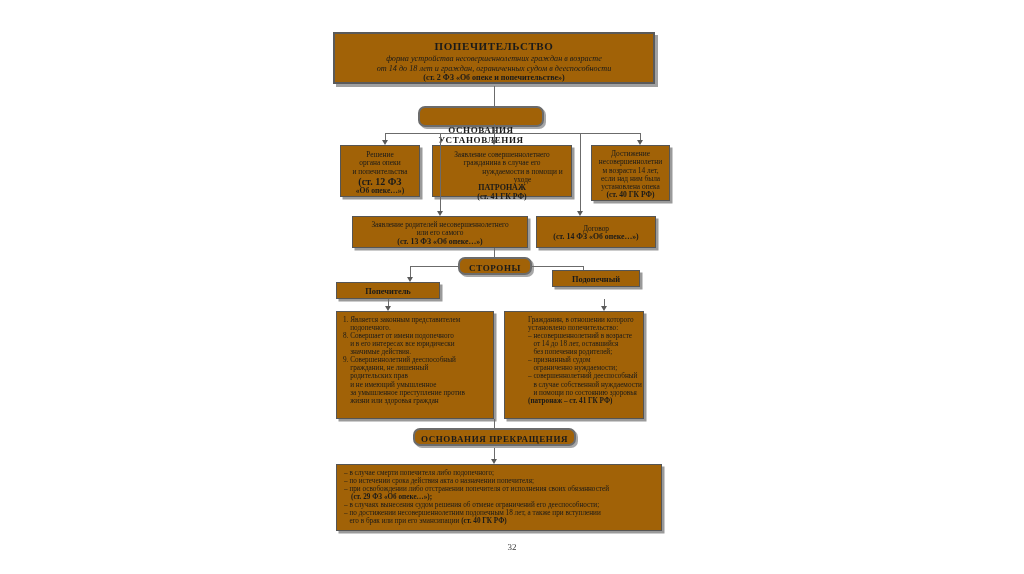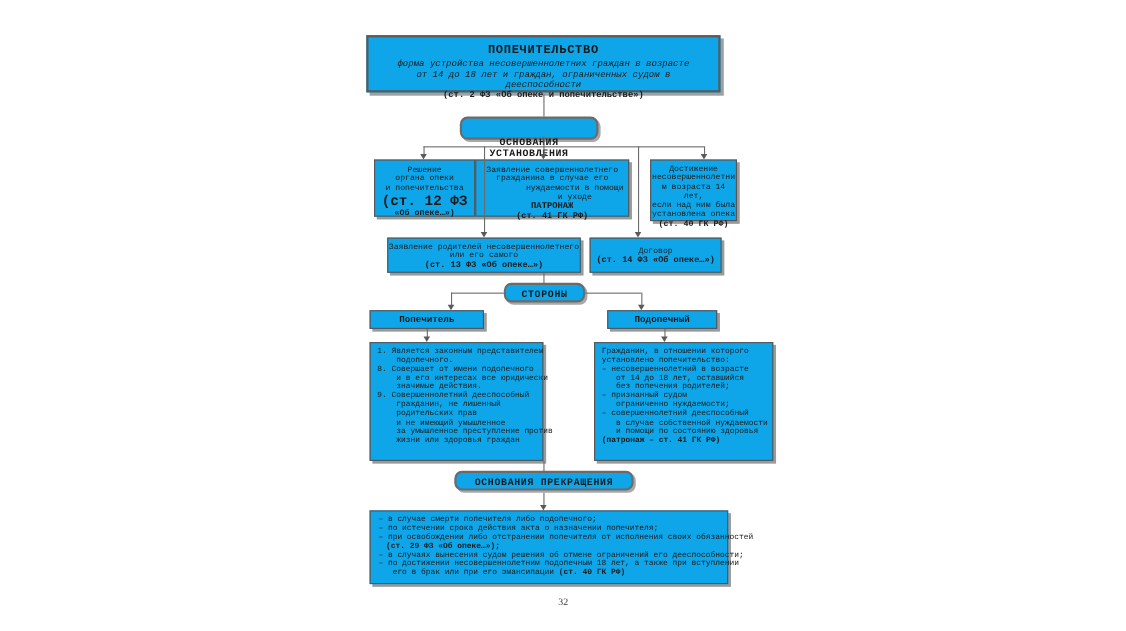--- a/index.html
+++ b/index.html
@@ -19,25 +19,24 @@
     position: absolute;
     left: 0; top: 0;
     width: 1024px;
     height: 574px;
   }
   
   .box {
     position: absolute;
     box-sizing: border-box;
     border: 1px solid #555;
-    background: #0ea5e9;
+    background: #a16207;
     text-align: center;
     line-height: 1.12;
     color: #1a1a1a;
-    font-family: Liberation Mono, monospace;
   }
   .box-shadowed {
     box-shadow: 2.5px 2.5px 0 0 #9a9a9a;
   }
   .rounded {
     border-radius: 7px;
     border: 2px solid #6b6b6b;
     box-shadow: 2px 2px 0 0 #a8a8a8;
   }
   .title-box {
@@ -104,25 +103,25 @@
 
   <div class="ln vl" style="left:385px; top:133px; height:8px;"></div>
   <div class="arrow" style="left:381.5px; top:140px;"></div>
 
   <div class="ln vl" style="left:494px; top:133px; height:8px;"></div>
   <div class="arrow" style="left:490.5px; top:140px;"></div>
 
   <div class="ln vl" style="left:640px; top:133px; height:8px;"></div>
   <div class="arrow" style="left:636.5px; top:140px;"></div>
 
-  <div class="box box-shadowed" style="left:340px; top:145px; width:92px; height:52px; padding-top:5px;">
+  <div class="box box-shadowed" style="left:340px; top:145px; width:80px; height:52px; padding-top:5px;">
     <div style="font-size:7.4px;">Решение</div>
     <div style="font-size:7.4px;">органа опеки</div>
     <div style="font-size:7.4px;">и попечительства</div>
-    <div class="b" style="font-size:13px;text-align:center;">(ст. 12 ФЗ</div>
+    <div class="b" style="font-size:10px;text-align:center;">(ст. 12 ФЗ</div>
     <div class="b" style="font-size:7.6px;">«Об опеке…»)</div>
   </div>
 
   <div class="box box-shadowed" style="left:432px; top:145px; width:140px; height:52px; padding-top:5px;">
     <div style="font-size:7.4px;">Заявление совершеннолетнего</div>
     <div style="font-size:7.4px;">гражданина в случае его</div>
     <div style="font-size:7.4px;padding-left:41px;">нуждаемости в помощи и уходе</div>
     <div class="b" style="font-size:8px;">ПАТРОНАЖ</div>
     <div class="b" style="font-size:7.8px;">(ст. 41 ГК РФ)</div>
   </div>
@@ -163,21 +162,21 @@
   <div class="ln hl" style="left:532px; top:266px; width:51px;"></div>
   <div class="ln vl" style="left:410px; top:266px; height:12px;"></div>
   <div class="arrow" style="left:406.5px; top:277px;"></div>
   <div class="ln vl" style="left:583px; top:266px; height:12px;"></div>
   <div class="arrow" style="left:579.5px; top:277px;"></div>
 
   <div class="box box-shadowed" style="left:336px; top:282px; width:104px; height:17px; padding-top:3.5px;">
     <div class="b" style="font-size:8.4px;">Попечитель</div>
   </div>
 
-  <div class="box box-shadowed" style="left:552px; top:282px; width:100px; height:17px; padding-top:3.5px;">
+  <div class="box box-shadowed" style="left:552px; top:270px; width:88px; height:17px; padding-top:3.5px;">
     <div class="b" style="font-size:8.4px;">Подопечный</div>
   </div>
 
   <div class="ln vl" style="left:388px; top:299px; height:8px;"></div>
   <div class="arrow" style="left:384.5px; top:306px;"></div>
   <div class="ln vl" style="left:604px; top:299px; height:8px;"></div>
   <div class="arrow" style="left:600.5px; top:306px;"></div>
 
   <div class="box box-shadowed left" style="left:336px; top:311px; width:158px; height:108px; padding:4px 5px 0 6px;">
     <div class="small" style="white-space:pre;">1. Является законным представителем</div>
@@ -186,21 +185,21 @@
     <div class="small" style="white-space:pre;">    и в его интересах все юридически</div>
     <div class="small" style="white-space:pre;">    значимые действия.</div>
     <div class="small" style="white-space:pre;">9. Совершеннолетний дееспособный</div>
     <div class="small" style="white-space:pre;">    гражданин, не лишенный</div>
     <div class="small" style="white-space:pre;">    родительских прав</div>
     <div class="small" style="white-space:pre;">    и не имеющий умышленное</div>
     <div class="small" style="white-space:pre;">    за умышленное преступление против</div>
     <div class="small" style="white-space:pre;">    жизни или здоровья граждан</div>
   </div>
 
-  <div class="box box-shadowed left" style="left:504px; top:311px; width:163px; height:108px; padding:4px 5px 0 6px;margin-left:36px;">
+  <div class="box box-shadowed left" style="left:504px; top:311px; width:140px; height:108px; padding:4px 5px 0 23px;">
     <div class="small" style="white-space:pre;">Гражданин, в отношении которого</div>
     <div class="small" style="white-space:pre;">установлено попечительство:</div>
     <div class="small" style="white-space:pre;">– несовершеннолетний в возрасте</div>
     <div class="small" style="white-space:pre;">   от 14 до 18 лет, оставшийся</div>
     <div class="small" style="white-space:pre;">   без попечения родителей;</div>
     <div class="small" style="white-space:pre;">– признанный судом</div>
     <div class="small" style="white-space:pre;">   ограниченно нуждаемости;</div>
     <div class="small" style="white-space:pre;">– совершеннолетний дееспособный</div>
     <div class="small" style="white-space:pre;">   в случае собственной нуждаемости</div>
     <div class="small" style="white-space:pre;">   и помощи по состоянию здоровья</div>

